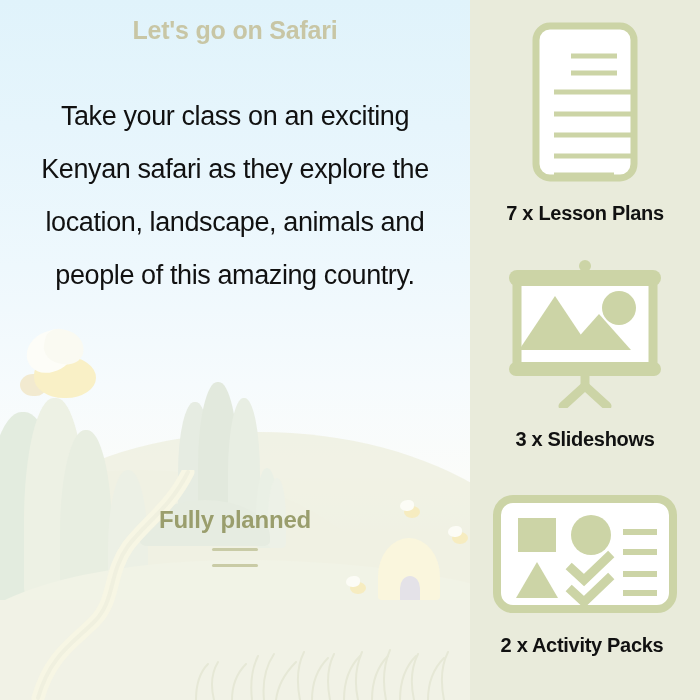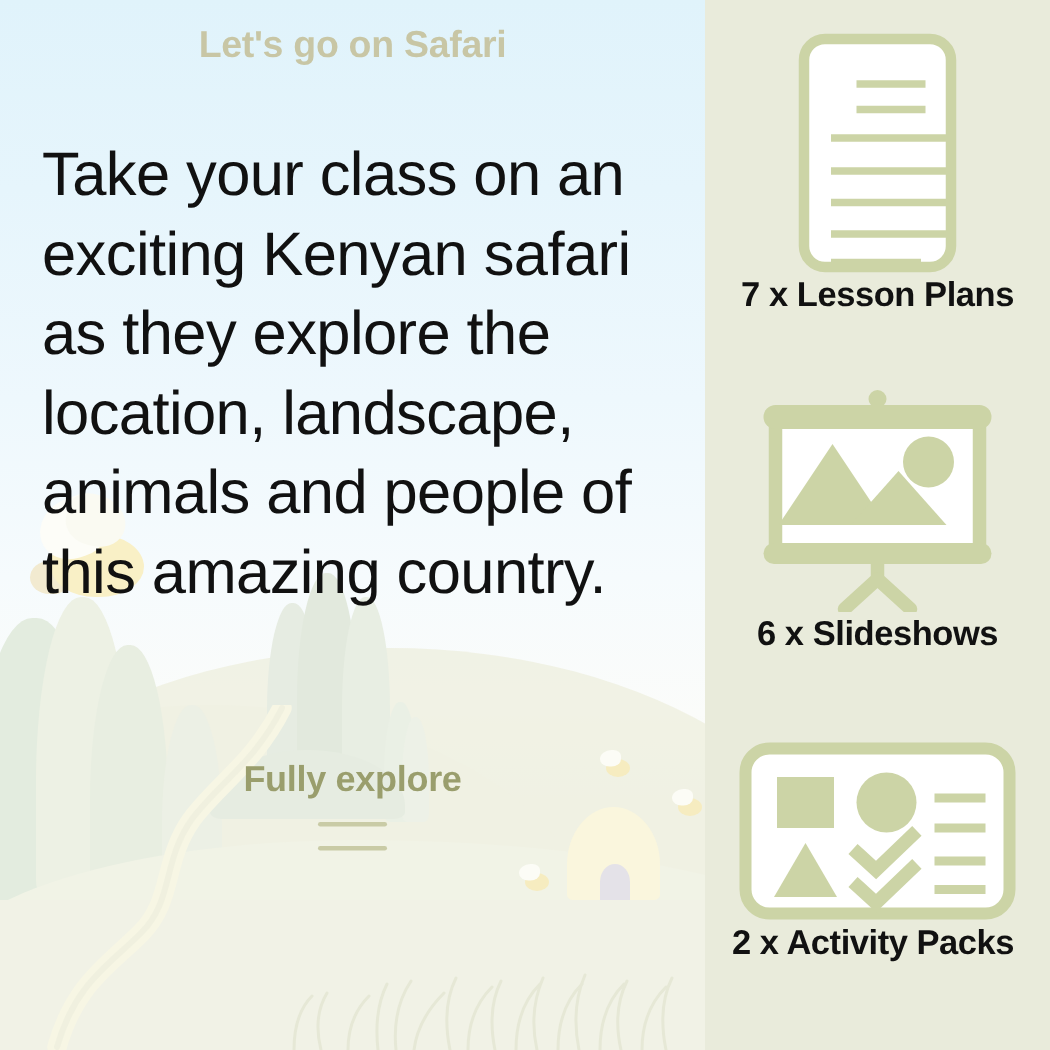--- a/index.html
+++ b/index.html
@@ -197,22 +197,22 @@
     font-weight: bold;
     color: #c8c6a5;
     letter-spacing: -0.2px;
   }
 
   .headline {
     position: absolute;
     left: 28px;
     top: 90px;
     width: 414px;
-    text-align: left;
-    font-size: 41px;
+    text-align: center;
+    font-size: 27px;
     line-height: 53px;
     color: #111111;
     letter-spacing: -0.4px;
   }
 
   .features {
     position: absolute;
     left: 0;
     top: 505px;
     width: 470px;
@@ -252,26 +252,26 @@
   .asset-1 { top: 22px; }
   .asset-2 { top: 258px; }
   .asset-3 { top: 494px; }
 
   .asset-icon {
     display: block;
     margin: 0 auto;
   }
 
   .asset-label {
-    font-size: 23px;
+    font-size: 20px;
     font-weight: bold;
     color: #111111;
     letter-spacing: -0.3px;
     white-space: nowrap;
-    margin-top: 1px;
+    margin-top: 20px;
   }
   .asset-3 .asset-label { margin-left: -6px; }
 </style>
 </head>
 <body>
 
 <div id="poster">
 
   <div class="left-panel">
 
@@ -341,21 +341,21 @@
           <path d="M232 70 C232 54 238 42 246 34"></path>
         </g>
       </svg>
     </div>
 
     <div class="kicker">Let's go on Safari</div>
 
     <div class="headline">Take your class on an exciting Kenyan safari as they explore the location, landscape, animals and people of this amazing country.</div>
 
     <div class="features">
-      <div class="feature-line">Fully explore</div>
+      <div class="feature-line">Fully planned</div>
       <div class="feature-rule"></div>
       <div class="feature-rule"></div>
     </div>
   </div>
 
   <div class="right-panel">
 
     <div class="asset asset-1">
       <svg class="asset-icon" width="150" height="160" viewBox="0 0 150 160">
         <rect x="26" y="4" width="98" height="152" rx="14" ry="14" fill="#ffffff" stroke="#ccd4a6" stroke-width="7"></rect>
@@ -384,21 +384,21 @@
         <rect x="14" y="104" width="152" height="14" rx="7" ry="7" fill="#ccd4a6"></rect>
 
         <circle cx="124" cy="50" r="17" fill="#ccd4a6"></circle>
         <polygon points="60,38 96,92 24,92" fill="#ccd4a6"></polygon>
         <polygon points="104,56 136,92 72,92" fill="#ccd4a6"></polygon>
 
         <line x1="90" y1="118" x2="90" y2="132" stroke="#ccd4a6" stroke-width="9"></line>
         <line x1="90" y1="128" x2="68" y2="148" stroke="#ccd4a6" stroke-width="9" stroke-linecap="round"></line>
         <line x1="90" y1="128" x2="112" y2="148" stroke="#ccd4a6" stroke-width="9" stroke-linecap="round"></line>
       </svg>
-      <div class="asset-label">6 x Slideshows</div>
+      <div class="asset-label">3 x Slideshows</div>
     </div>
 
     <div class="asset asset-3">
       <svg class="asset-icon" width="186" height="120" viewBox="0 0 186 120">
         <rect x="5" y="5" width="176" height="110" rx="16" ry="16" fill="#ffffff" stroke="#ccd4a6" stroke-width="8"></rect>
 
         <rect x="26" y="24" width="38" height="34" fill="#ccd4a6"></rect>
         <polygon points="45,68 66,104 24,104" fill="#ccd4a6"></polygon>
 
         <circle cx="99" cy="41" r="20" fill="#ccd4a6"></circle>

